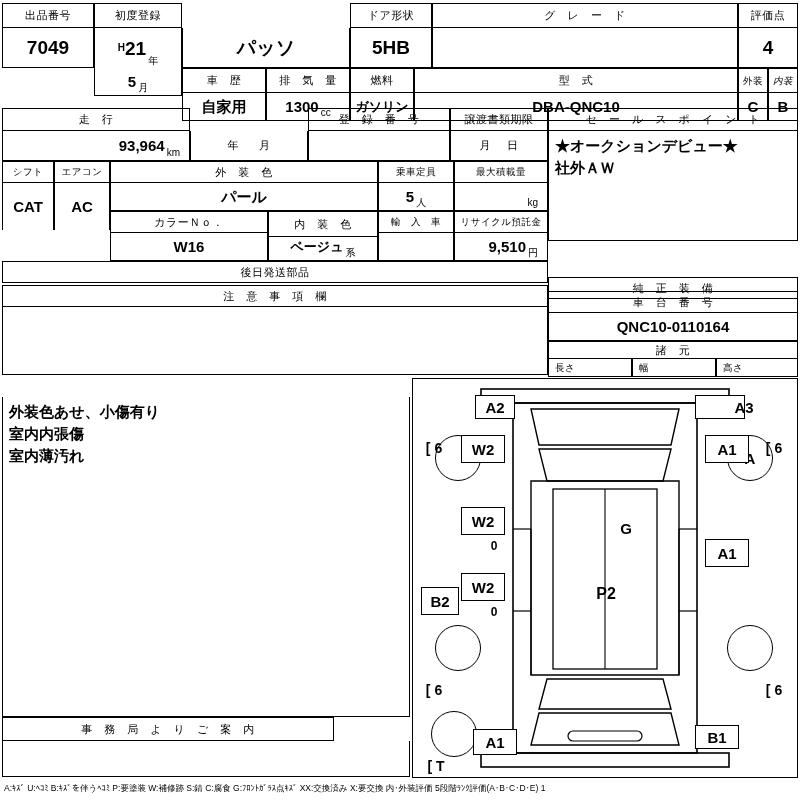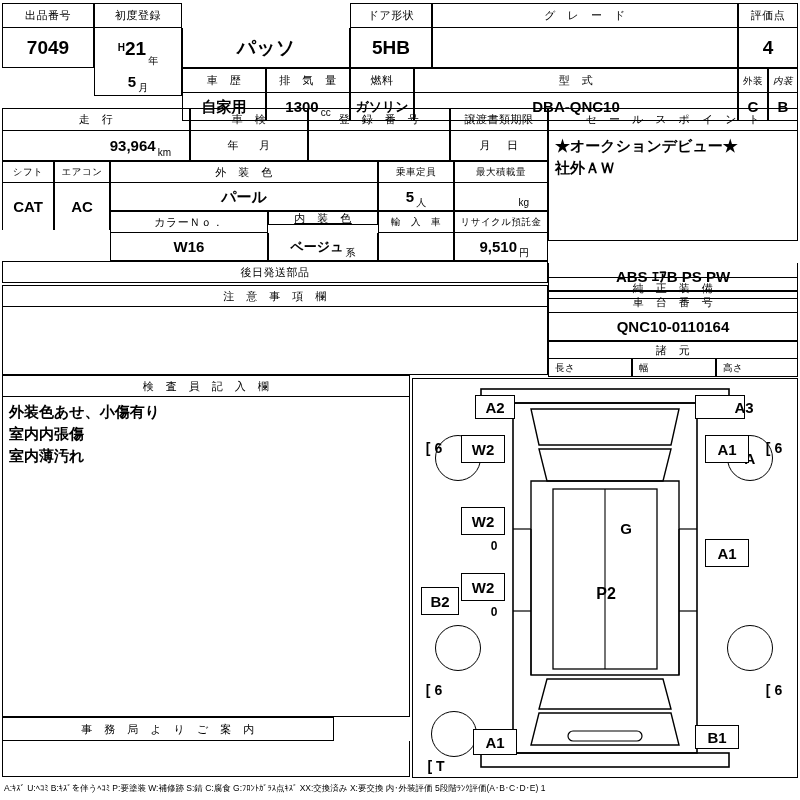--- a/index.html
+++ b/index.html
@@ -47,21 +47,21 @@
     font-size: 15px;
     font-weight: bold;
   }
   .val-s {
     font-size: 13px;
     font-weight: bold;
   }
   .nb-t { border-top: none; }
   .nb-b { border-bottom: none; }
   .left { justify-content: flex-start; padding-left: 6px; }
-  .right { justify-content: flex-end; padding-right: 18px; }
+  .right { justify-content: flex-end; padding-right: 9px; }
   .unit {
     font-size: 10px;
     font-weight: normal;
     margin-left: 2px;
     align-self: flex-end;
     padding-bottom: 2px;
   }
   .sup {
     font-size: 10px;
     font-weight: bold;
@@ -175,21 +175,20 @@
   <div class="cell lbl-sm" style="left:768px;top:68px;width:30px;height:25px;font-style:italic;">内装</div>
   <div class="cell val-m nb-t" style="left:738px;top:93px;width:30px;height:28px;">C</div>
   <div class="cell val-m nb-t" style="left:768px;top:93px;width:30px;height:28px;">B</div>
 
   <div class="cell lbl" style="left:2px;top:108px;width:188px;height:23px;">走　行</div>
   <div class="cell right nb-t" style="left:2px;top:131px;width:188px;height:30px;">
     <span class="val-m">93,964</span>
       <span class="unit">km</span>
   </div>
 
-  <div class="cell lbl" style="left:190px;top:108px;width:118px;height:23px;">車　検</div>
   <div class="cell nb-t" style="left:190px;top:131px;width:118px;height:30px;">
     <span class="lbl" style="margin-right:20px;">年</span>
       <span class="lbl">月</span>
   </div>
 
   <div class="cell lbl" style="left:308px;top:108px;width:142px;height:23px;">登　録　番　号</div>
   <div class="cell val-s nb-t" style="left:308px;top:131px;width:142px;height:30px;"></div>
 
   <div class="cell lbl" style="left:450px;top:108px;width:98px;height:23px;">譲渡書類期限</div>
   <div class="cell nb-t" style="left:450px;top:131px;width:98px;height:30px;">
@@ -217,54 +216,52 @@
       <span class="unit">人</span>
   </div>
 
   <div class="cell lbl-sm" style="left:454px;top:161px;width:94px;height:22px;">最大積載量</div>
   <div class="cell right nb-t" style="left:454px;top:183px;width:94px;height:28px;">
     <span class="val-m"></span>
       <span class="unit">kg</span>
   </div>
 
   <div class="cell lbl" style="left:110px;top:211px;width:158px;height:22px;">カラーＮｏ．</div>
-  <div class="cell lbl" style="left:268px;top:211px;width:110px;height:14px;text-decoration:underline;">内　装　色</div>
+  <div class="cell lbl" style="left:268px;top:211px;width:110px;height:26px;">内　装　色</div>
   <div class="cell lbl-sm" style="left:378px;top:211px;width:76px;height:22px;">輸　入　車</div>
   <div class="cell lbl-sm" style="left:454px;top:211px;width:94px;height:22px;">リサイクル預託金</div>
 
   <div class="cell val-m nb-t" style="left:110px;top:233px;width:158px;height:28px;">W16</div>
   <div class="cell nb-t" style="left:268px;top:233px;width:110px;height:28px;">
     <span class="val-s">ベージュ</span>
       <span class="unit">系</span>
   </div>
   <div class="cell val-m nb-t" style="left:378px;top:233px;width:76px;height:28px;"></div>
   <div class="cell right nb-t" style="left:454px;top:233px;width:94px;height:28px;">
     <span class="val-m">9,510</span>
       <span class="unit">円</span>
   </div>
 
   <div class="cell lbl" style="left:2px;top:261px;width:546px;height:22px;">後日発送部品</div>
 
   <div class="cell lbl" style="left:548px;top:241px;width:250px;height:22px;margin-top:36px;">純　正　装　備</div>
-  <div class="cell val-m nb-t" style="left:548px;top:263px;width:250px;height:28px;">ABS ｴｱB PS PW</div>
 
   <div class="cell lbl" style="left:2px;top:285px;width:546px;height:22px;">注　意　事　項　欄</div>
   <div class="cell nb-t" style="left:2px;top:307px;width:546px;height:68px;">
     <div class="textblock" style="left:0;top:0;width:546px;height:68px;text-align:left;"></div>
   </div>
 
   <div class="cell lbl" style="left:548px;top:291px;width:250px;height:22px;">車　台　番　号</div>
   <div class="cell val-m nb-t" style="left:548px;top:313px;width:250px;height:28px;">QNC10-0110164</div>
 
   <div class="cell lbl" style="left:548px;top:341px;width:250px;height:18px;">諸　元</div>
   <div class="cell lbl-sm left nb-t" style="left:548px;top:359px;width:84px;height:18px;">長さ</div>
   <div class="cell lbl-sm left nb-t" style="left:632px;top:359px;width:84px;height:18px;">幅</div>
   <div class="cell lbl-sm left nb-t" style="left:716px;top:359px;width:82px;height:18px;">高さ</div>
 
-  <div class="cell lbl" style="left:2px;top:375px;width:408px;height:22px;">検　査　員　記　入　欄</div>
   <div class="cell nb-t" style="left:2px;top:397px;width:408px;height:320px;align-items:flex-start;">
     <div class="textblock" style="left:0;top:0;width:408px;text-align:left;font-size:15px;">外装色あせ、小傷有り
 室内内張傷
 室内薄汚れ</div>
   </div>
 
   <div class="cell lbl" style="left:2px;top:717px;width:332px;height:24px;">事　務　局　よ　り　ご　案　内</div>
   <div class="cell nb-t" style="left:2px;top:741px;width:408px;height:36px;">
     <div class="textblock" style="left:0;top:0;width:408px;height:36px;text-align:left;"></div>
   </div>

